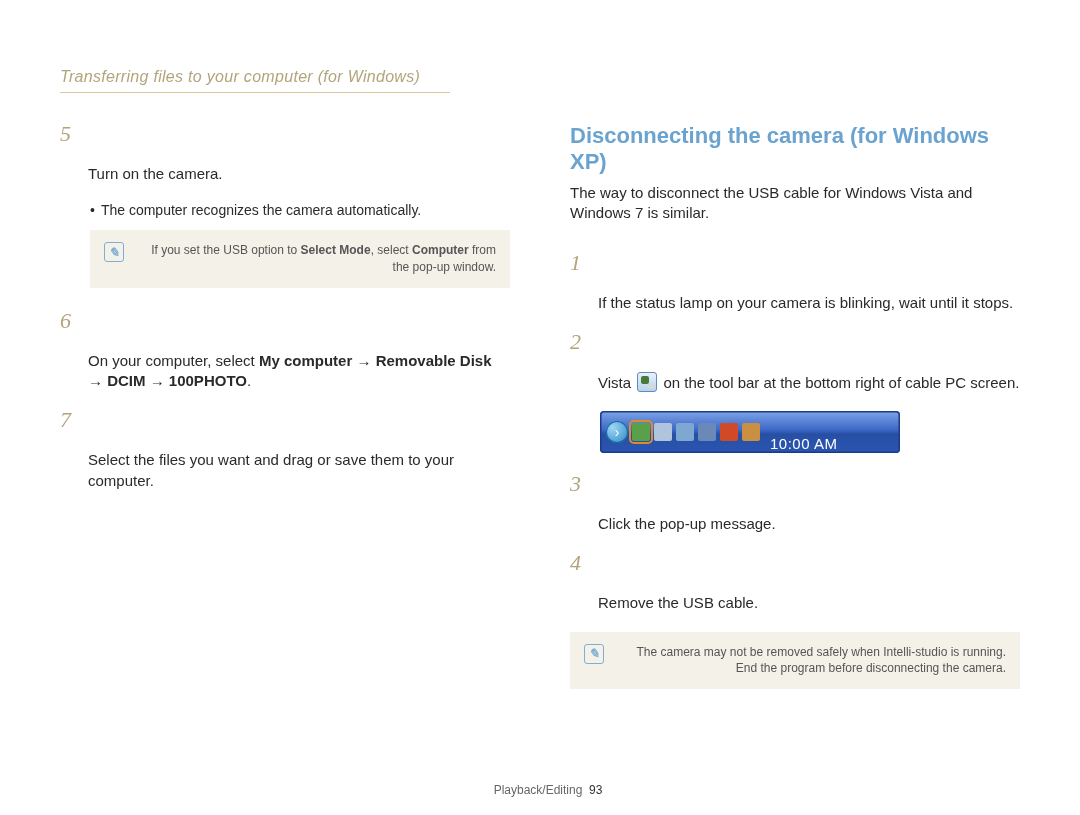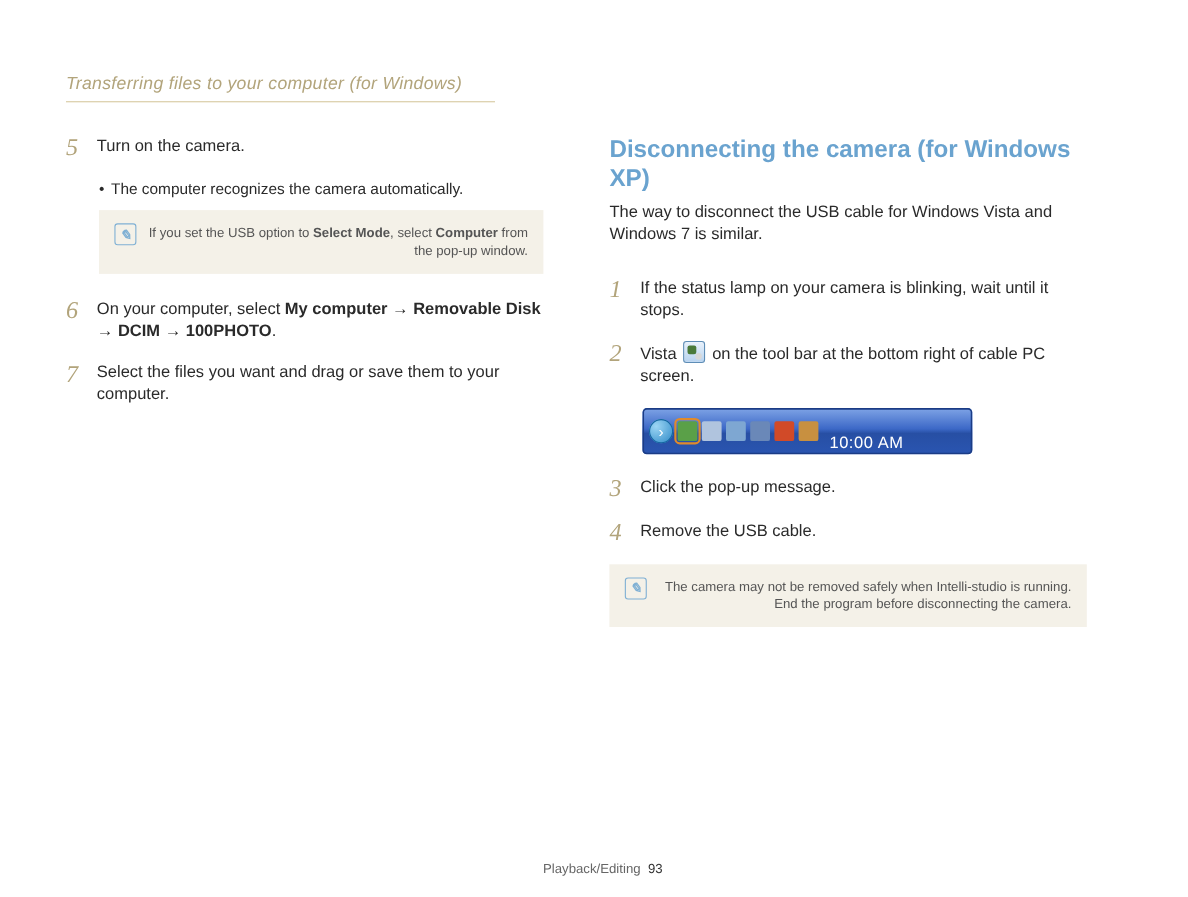--- a/index.html
+++ b/index.html
@@ -9,21 +9,21 @@
     font-family: Arial, Helvetica, sans-serif;
     color: #2a2a2a;
     width: 1080px;
     height: 815px;
   }
   .page {
     width: 1080px;
     height: 815px;
     position: relative;
     box-sizing: border-box;
-    padding: 68px 92px 0 60px;
+    padding: 68px 60px 0 60px;
   }
   .page-header {
     color: #b2a47b;
     font-size: 16px;
     font-weight: 300;
     font-style: italic;
     letter-spacing: .3px;
     border-bottom: 1.5px solid #d6c9a0;
     padding-bottom: 6px;
     margin-bottom: 30px;
@@ -44,21 +44,21 @@
     line-height: 1.35;
   }
   .step-num {
     font-family: Georgia, 'Times New Roman', serif;
     font-style: italic;
     font-size: 22px;
     color: #b2a47b;
     line-height: 1;
     min-width: 18px;
   }
-  .step-body { font-size: 15px; }
+  .step-body { font-size: 15px; margin-top: 41px; }
 
   .bullet {
     display: flex;
     gap: 6px;
     font-size: 14px;
     margin-left: 30px;
     margin-bottom: 12px;
   }
   .bullet .dot { font-size: 14px; }
 

